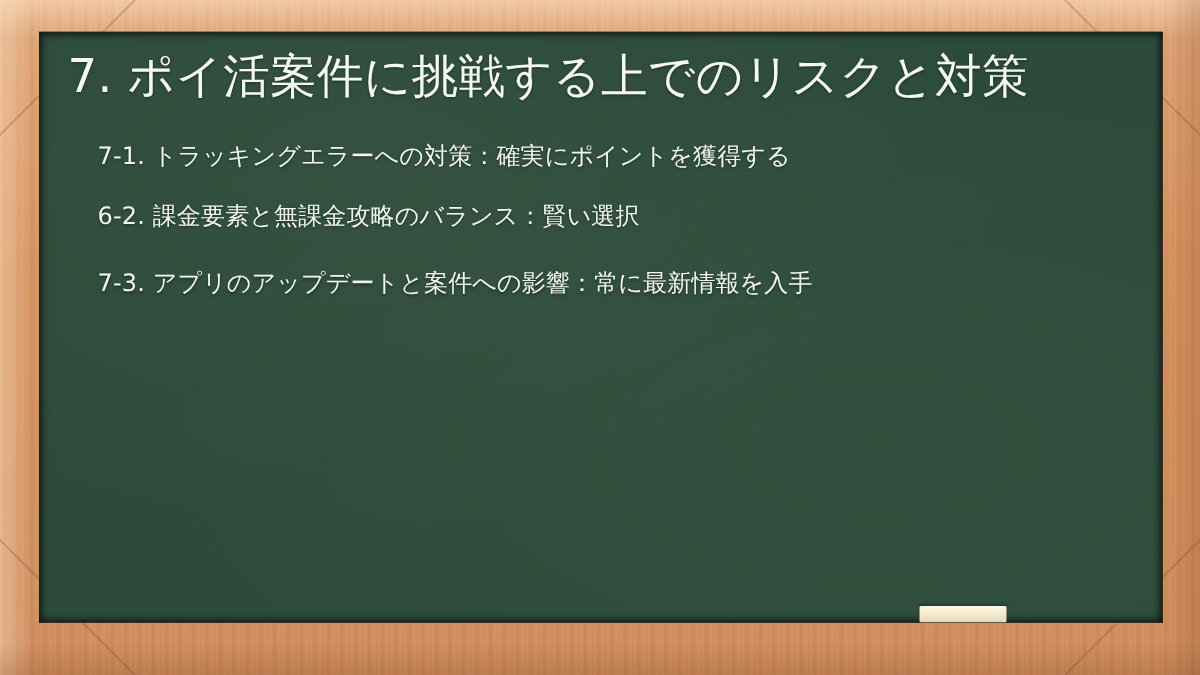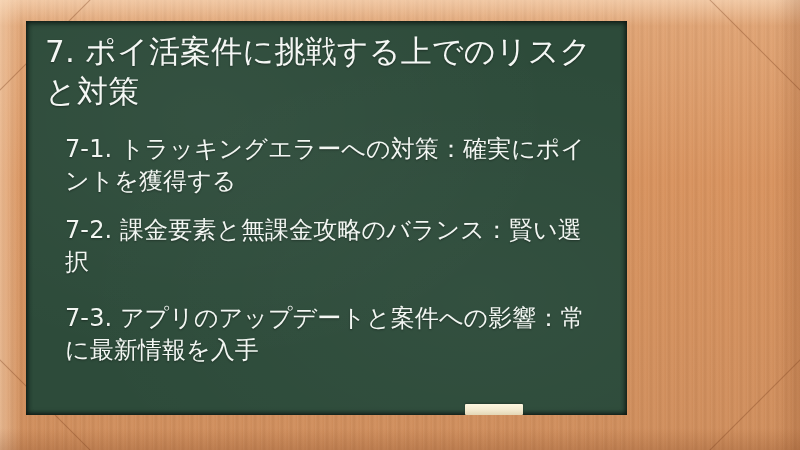--- a/index.html
+++ b/index.html
@@ -97,21 +97,21 @@
   .frame-sh-right {
     position: absolute; right: 0; top: 0; width: 24px; height: 100%;
     background: linear-gradient(270deg, rgba(120,60,25,0.20), rgba(120,60,25,0));
   }
 
   
   .board {
     position: absolute;
     left: 26px;
     top: 21px;
-    width: 601px;
+    width: 749px;
     height: 394px;
     background:
       radial-gradient(ellipse at 30% 25%, rgba(255,255,255,0.035), rgba(255,255,255,0) 60%),
       radial-gradient(ellipse at 75% 70%, rgba(255,255,255,0.028), rgba(255,255,255,0) 65%),
       #2d4b3a;
     box-shadow:
       inset 0 2px 6px rgba(0,0,0,0.45),
       inset 0 -2px 5px rgba(0,0,0,0.35),
       inset 2px 0 5px rgba(0,0,0,0.30),
       inset -2px 0 5px rgba(0,0,0,0.30);
@@ -136,21 +136,21 @@
     text-shadow: 0 1px 2px rgba(0,0,0,0.40);
   }
 
   .item-list {
     list-style: none;
     margin: 22px 0 0 0;
     padding: 0 10px 0 28px;
   }
   .item {
     color: #f2f6f2;
-    font-size: 24px;
+    font-size: 16px;
     line-height: 1.33;
     font-weight: 400;
     letter-spacing: 0.1px;
     margin: 0 0 18px 0;
     text-shadow: 0 1px 2px rgba(0,0,0,0.38);
   }
   .item:last-child { margin-bottom: 0; margin-top: 24px; }
 
   
   .chalk {
@@ -180,21 +180,21 @@
     <div class="frame-seam seam-br"></div>
   </div>
 
   <div class="board">
     <div class="board-inner">
 
       <h1 class="title">7. ポイ活案件に挑戦する上でのリスクと対策</h1>
 
       <ul class="item-list">
         <li class="item">7-1. トラッキングエラーへの対策：確実にポイントを獲得する</li>
-        <li class="item">7-2. 課金要素と無課金攻略のバランス：賢い選択</li>
+        <li class="item">6-2. 課金要素と無課金攻略のバランス：賢い選択</li>
         <li class="item">7-3. アプリのアップデートと案件への影響：常に最新情報を入手</li>
       </ul>
 
     </div>
 
     <div class="chalk"></div>
   </div>
 
 </div>
 

